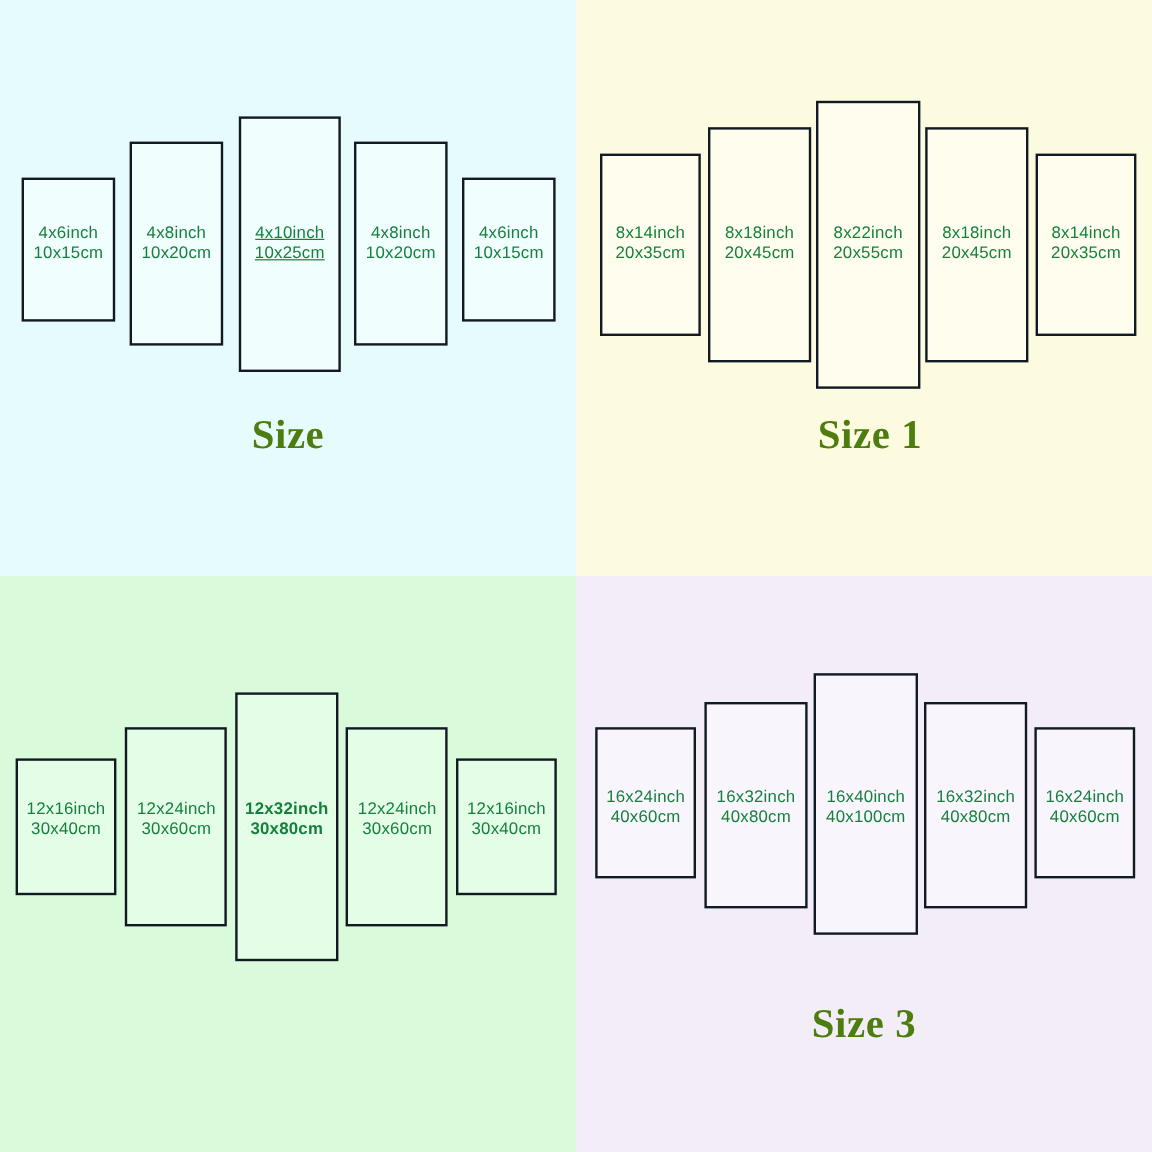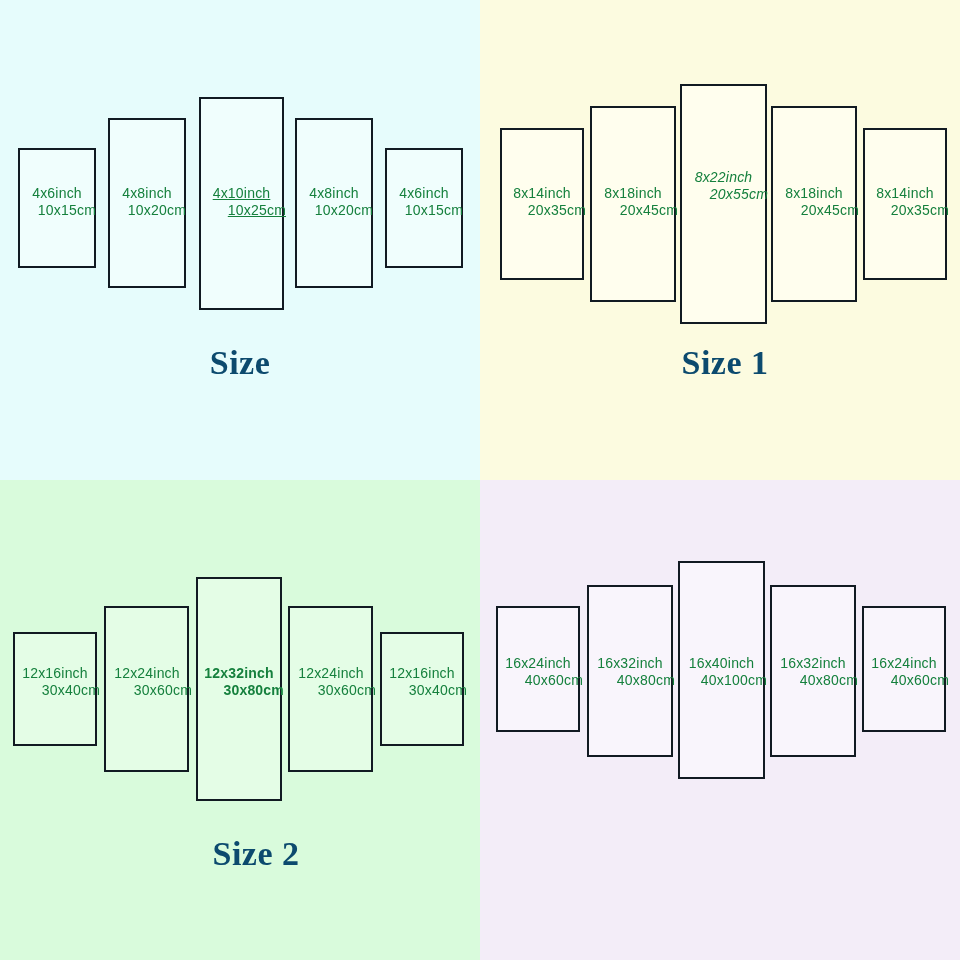--- a/index.html
+++ b/index.html
@@ -51,31 +51,31 @@
     right: 0;
     text-align: center;
     color: #15803d;
     font-family: "Liberation Sans", sans-serif;
     font-size: 14px;
     line-height: 17px;
     letter-spacing: 0.2px;
     white-space: nowrap;
     pointer-events: none;
   }
-  .panel-label .ln2 { display: block; text-align: right; }
+  .panel-label .ln2 { display: block; }
 
   .quad-title {
     position: absolute;
     left: 0;
     right: 0;
     text-align: center;
     font-family: "Liberation Serif", serif;
     font-weight: bold;
     font-size: 34px;
-    color: #0c4a6e;
+    color: #4d7c0f;
     letter-spacing: 0.5px;
   }
 
   
   .q0 { background: #e6fcfc; }
   .q0 .panel { background: #f0fefd; }
   .q1 { background: #fcfbe0; }
   .q1 .panel { background: #fffeee; }
   .q2 { background: #d9fbdc; padding-left: 32px; }
   .q2 .panel { background: #e4fde6; }
@@ -128,21 +128,21 @@
       <div class="panel" style="left:383px; top:128px; width:84px;  height:152px;"></div>
 
       <div class="panel-label" style="left:18px;  width:88px;  top:185px;">
         <span>8x14inch</span>
         <span class="ln2">20x35cm</span>
       </div>
       <div class="panel-label" style="left:108px; width:90px;  top:185px;">
         <span>8x18inch</span>
         <span class="ln2">20x45cm</span>
       </div>
-      <div class="panel-label" style="left:199px; width:89px;  top:169px;font-style:italic;">
+      <div class="panel-label" style="left:199px; width:89px;  top:185px;">
         <span>8x22inch</span>
         <span class="ln2">20x55cm</span>
       </div>
       <div class="panel-label" style="left:289px; width:90px;  top:185px;">
         <span>8x18inch</span>
         <span class="ln2">20x45cm</span>
       </div>
       <div class="panel-label" style="left:381px; width:88px;  top:185px;">
         <span>8x14inch</span>
         <span class="ln2">20x35cm</span>
@@ -173,21 +173,20 @@
       </div>
       <div class="panel-label" style="left:286px; width:90px;  top:185px;">
         <span>12x24inch</span>
         <span class="ln2">30x60cm</span>
       </div>
       <div class="panel-label" style="left:377px; width:90px;  top:185px;">
         <span>12x16inch</span>
         <span class="ln2">30x40cm</span>
       </div>
     </div>
-    <div class="quad-title" style="top:355px;">Size 2</div>
   </div>
 
   <div class="quadrant q3">
     <div class="cluster">
       <div class="panel" style="left:16px;  top:126px; width:84px;  height:126px;"></div>
       <div class="panel" style="left:107px; top:105px; width:86px;  height:172px;"></div>
       <div class="panel" style="left:198px; top:81px;  width:87px;  height:218px;"></div>
       <div class="panel" style="left:290px; top:105px; width:86px;  height:172px;"></div>
       <div class="panel" style="left:382px; top:126px; width:84px;  height:126px;"></div>
 
@@ -205,15 +204,16 @@
       </div>
       <div class="panel-label" style="left:288px; width:90px;  top:175px;">
         <span>16x32inch</span>
         <span class="ln2">40x80cm</span>
       </div>
       <div class="panel-label" style="left:379px; width:90px;  top:175px;">
         <span>16x24inch</span>
         <span class="ln2">40x60cm</span>
       </div>
     </div>
+    <div class="quad-title" style="top:355px;">Size 3</div>
   </div>
 
 </div>
 
 </body></html>

